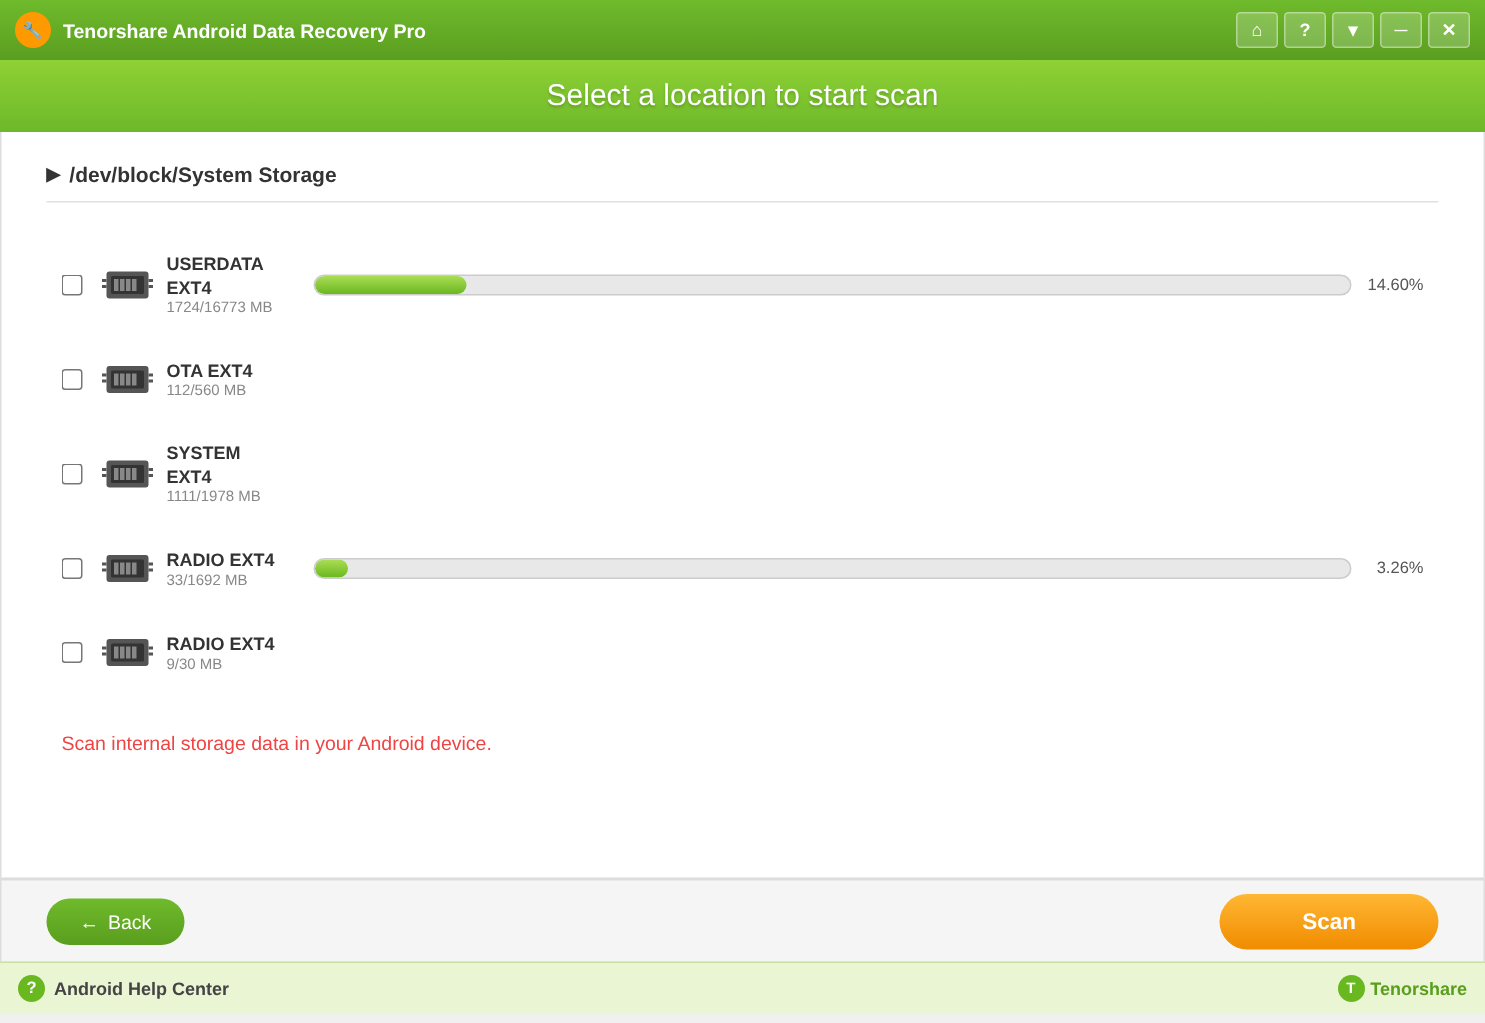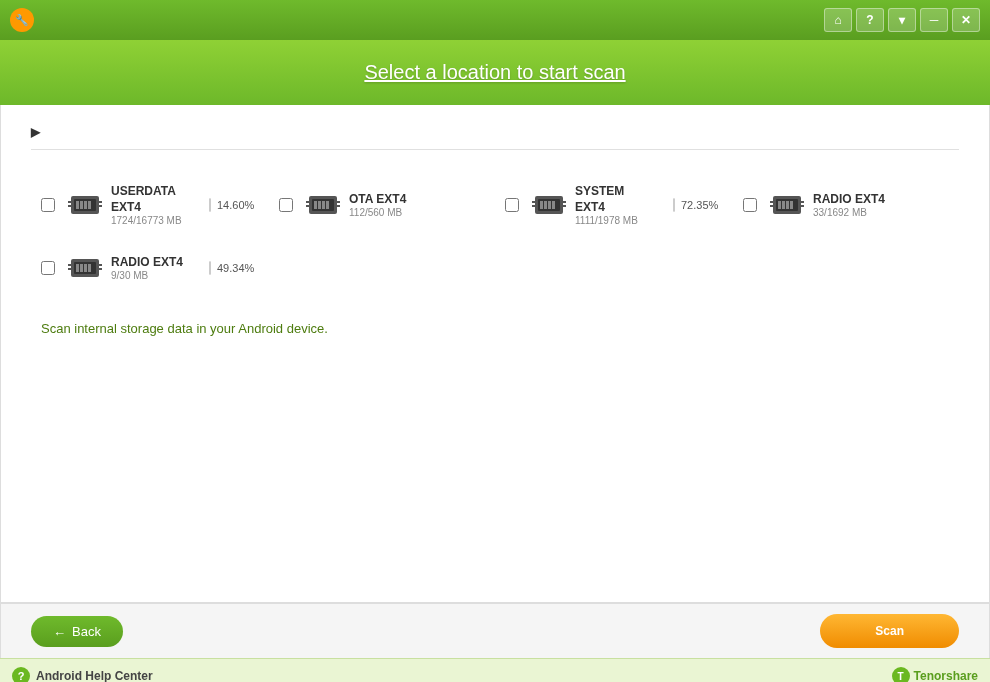--- a/index.html
+++ b/index.html
@@ -38,29 +38,28 @@
       border-radius: 3px;
       color: white;
       font-size: 12px;
       cursor: pointer;
       display: flex; align-items: center; justify-content: center;
     }
 
     
     .header {
       background: linear-gradient(to bottom, #8fd135, #6db82a);
-      height: 65px;
+      height: 48px;
       display: flex;
       align-items: center;
       justify-content: center;
       color: white;
       font-size: 20px;
       font-weight: normal;
       text-shadow: 0 1px 2px rgba(0,0,0,0.2);
-      text-decoration: underline;
     }
 
     
     .main-content {
       background: white;
       margin: 0;
       padding: 20px 30px;
       height: calc(682px - 40px - 65px - 35px - 45px);
       overflow-y: auto;
       border-left: 1px solid #ddd;
@@ -77,21 +76,21 @@
       color: #333;
       margin-bottom: 20px;
       padding-bottom: 10px;
       border-bottom: 1px solid #e0e0e0;
     }
     .chevron { color: #333; font-size: 12px; }
 
     
     .storage-grid {
       display: grid;
-      grid-template-columns: 1fr 1fr 1fr 1fr;
+      grid-template-columns: 1fr;
       gap: 0;
     }
 
     .storage-item {
       display: flex;
       align-items: center;
       gap: 8px;
       padding: 14px 10px;
     }
 
@@ -140,28 +139,28 @@
     }
     .progress-bar-fill {
       height: 100%;
       border-radius: 7px;
       background: linear-gradient(to bottom, #aadd55, #6ab820);
     }
     .progress-pct {
       font-size: 11px;
       color: #555;
       min-width: 42px;
-      text-align: left;
+      text-align: right;
     }
 
     
     .scan-desc {
       padding: 15px 10px;
       font-size: 13px;
-      color: #4d7c0f;
+      color: #ef4444;
       margin-top: 10px;
     }
 
     
     .separator {
       height: 1px;
       background: #ddd;
       margin: 0 0;
     }
 
@@ -190,21 +189,21 @@
       align-items: center;
       gap: 6px;
     }
 
     .btn-scan {
       background: linear-gradient(to bottom, #ffb733, #f08c00);
       color: white;
       border: none;
       border-radius: 20px;
       padding: 10px 55px;
-      font-size: 12px;
+      font-size: 15px;
       font-weight: bold;
       cursor: pointer;
     }
 
     
     .status-bar {
       background: #eaf5d3;
       height: 35px;
       display: flex;
       align-items: center;
@@ -239,36 +238,38 @@
       border-radius: 50%;
       display: flex; align-items: center; justify-content: center;
       font-size: 10px; color: white;
     }
   </style>
 </head>
 <body>
 
 <div class="title-bar">
   <div class="title-bar-icon">🔧</div>
+  <span>Tenorshare Android Data Recovery Pro</span>
   <div class="title-bar-controls">
     <div class="title-btn">⌂</div>
     <div class="title-btn">?</div>
     <div class="title-btn">▾</div>
     <div class="title-btn">─</div>
     <div class="title-btn">✕</div>
   </div>
 </div>
 
 <div class="header">
   <span>Select a location to start scan</span>
 </div>
 
 <div class="main-content">
   <div class="section-header">
     <span class="chevron">▶</span>
+    <span>/dev/block/System Storage</span>
   </div>
 
   <div class="storage-grid">
 
     <div class="storage-item">
       <input type="checkbox" style="">
       <div class="chip-icon">
         <svg viewBox="0 0 36 28" fill="none">
           <rect x="4" y="5" width="28" height="18" rx="2" fill="#555"></rect>
           <rect x="7" y="8" width="22" height="12" rx="1" fill="#333"></rect>
@@ -329,26 +330,20 @@
           <rect x="1" y="10" width="3" height="2" fill="#555"></rect>
           <rect x="1" y="14" width="3" height="2" fill="#555"></rect>
           <rect x="32" y="10" width="3" height="2" fill="#555"></rect>
           <rect x="32" y="14" width="3" height="2" fill="#555"></rect>
         </svg>
       </div>
       <div class="storage-info">
         <div class="storage-name">SYSTEM<br>EXT4</div>
         <div class="storage-size">1111/1978 MB</div>
       </div>
-      <div class="progress-container">
-        <div class="progress-bar-bg">
-          <div class="progress-bar-fill" style="width:72.35%"></div>
-        </div>
-        <span class="progress-pct">72.35%</span>
-      </div>
     </div>
 
     <div class="storage-item">
       <input type="checkbox" style="">
       <div class="chip-icon">
         <svg viewBox="0 0 36 28" fill="none">
           <rect x="4" y="5" width="28" height="18" rx="2" fill="#555"></rect>
           <rect x="7" y="8" width="22" height="12" rx="1" fill="#333"></rect>
           <rect x="9" y="10" width="3" height="8" fill="#888"></rect>
           <rect x="13" y="10" width="3" height="8" fill="#888"></rect>
@@ -357,20 +352,26 @@
           <rect x="1" y="10" width="3" height="2" fill="#555"></rect>
           <rect x="1" y="14" width="3" height="2" fill="#555"></rect>
           <rect x="32" y="10" width="3" height="2" fill="#555"></rect>
           <rect x="32" y="14" width="3" height="2" fill="#555"></rect>
         </svg>
       </div>
       <div class="storage-info">
         <div class="storage-name">RADIO  EXT4</div>
         <div class="storage-size">33/1692 MB</div>
       </div>
+      <div class="progress-container">
+        <div class="progress-bar-bg">
+          <div class="progress-bar-fill" style="width:3.26%"></div>
+        </div>
+        <span class="progress-pct">3.26%</span>
+      </div>
     </div>
 
     <div class="storage-item">
       <input type="checkbox" style="">
       <div class="chip-icon">
         <svg viewBox="0 0 36 28" fill="none">
           <rect x="4" y="5" width="28" height="18" rx="2" fill="#555"></rect>
           <rect x="7" y="8" width="22" height="12" rx="1" fill="#333"></rect>
           <rect x="9" y="10" width="3" height="8" fill="#888"></rect>
           <rect x="13" y="10" width="3" height="8" fill="#888"></rect>
@@ -379,26 +380,20 @@
           <rect x="1" y="10" width="3" height="2" fill="#555"></rect>
           <rect x="1" y="14" width="3" height="2" fill="#555"></rect>
           <rect x="32" y="10" width="3" height="2" fill="#555"></rect>
           <rect x="32" y="14" width="3" height="2" fill="#555"></rect>
         </svg>
       </div>
       <div class="storage-info">
         <div class="storage-name">RADIO  EXT4</div>
         <div class="storage-size">9/30 MB</div>
       </div>
-      <div class="progress-container">
-        <div class="progress-bar-bg">
-          <div class="progress-bar-fill" style="width:49.34%"></div>
-        </div>
-        <span class="progress-pct">49.34%</span>
-      </div>
     </div>
   </div>
 
   <div class="scan-desc">Scan internal storage data in your Android device.</div>
 </div>
 
 <div class="separator"></div>
 
 <div class="action-bar">
   <button class="btn-back">

